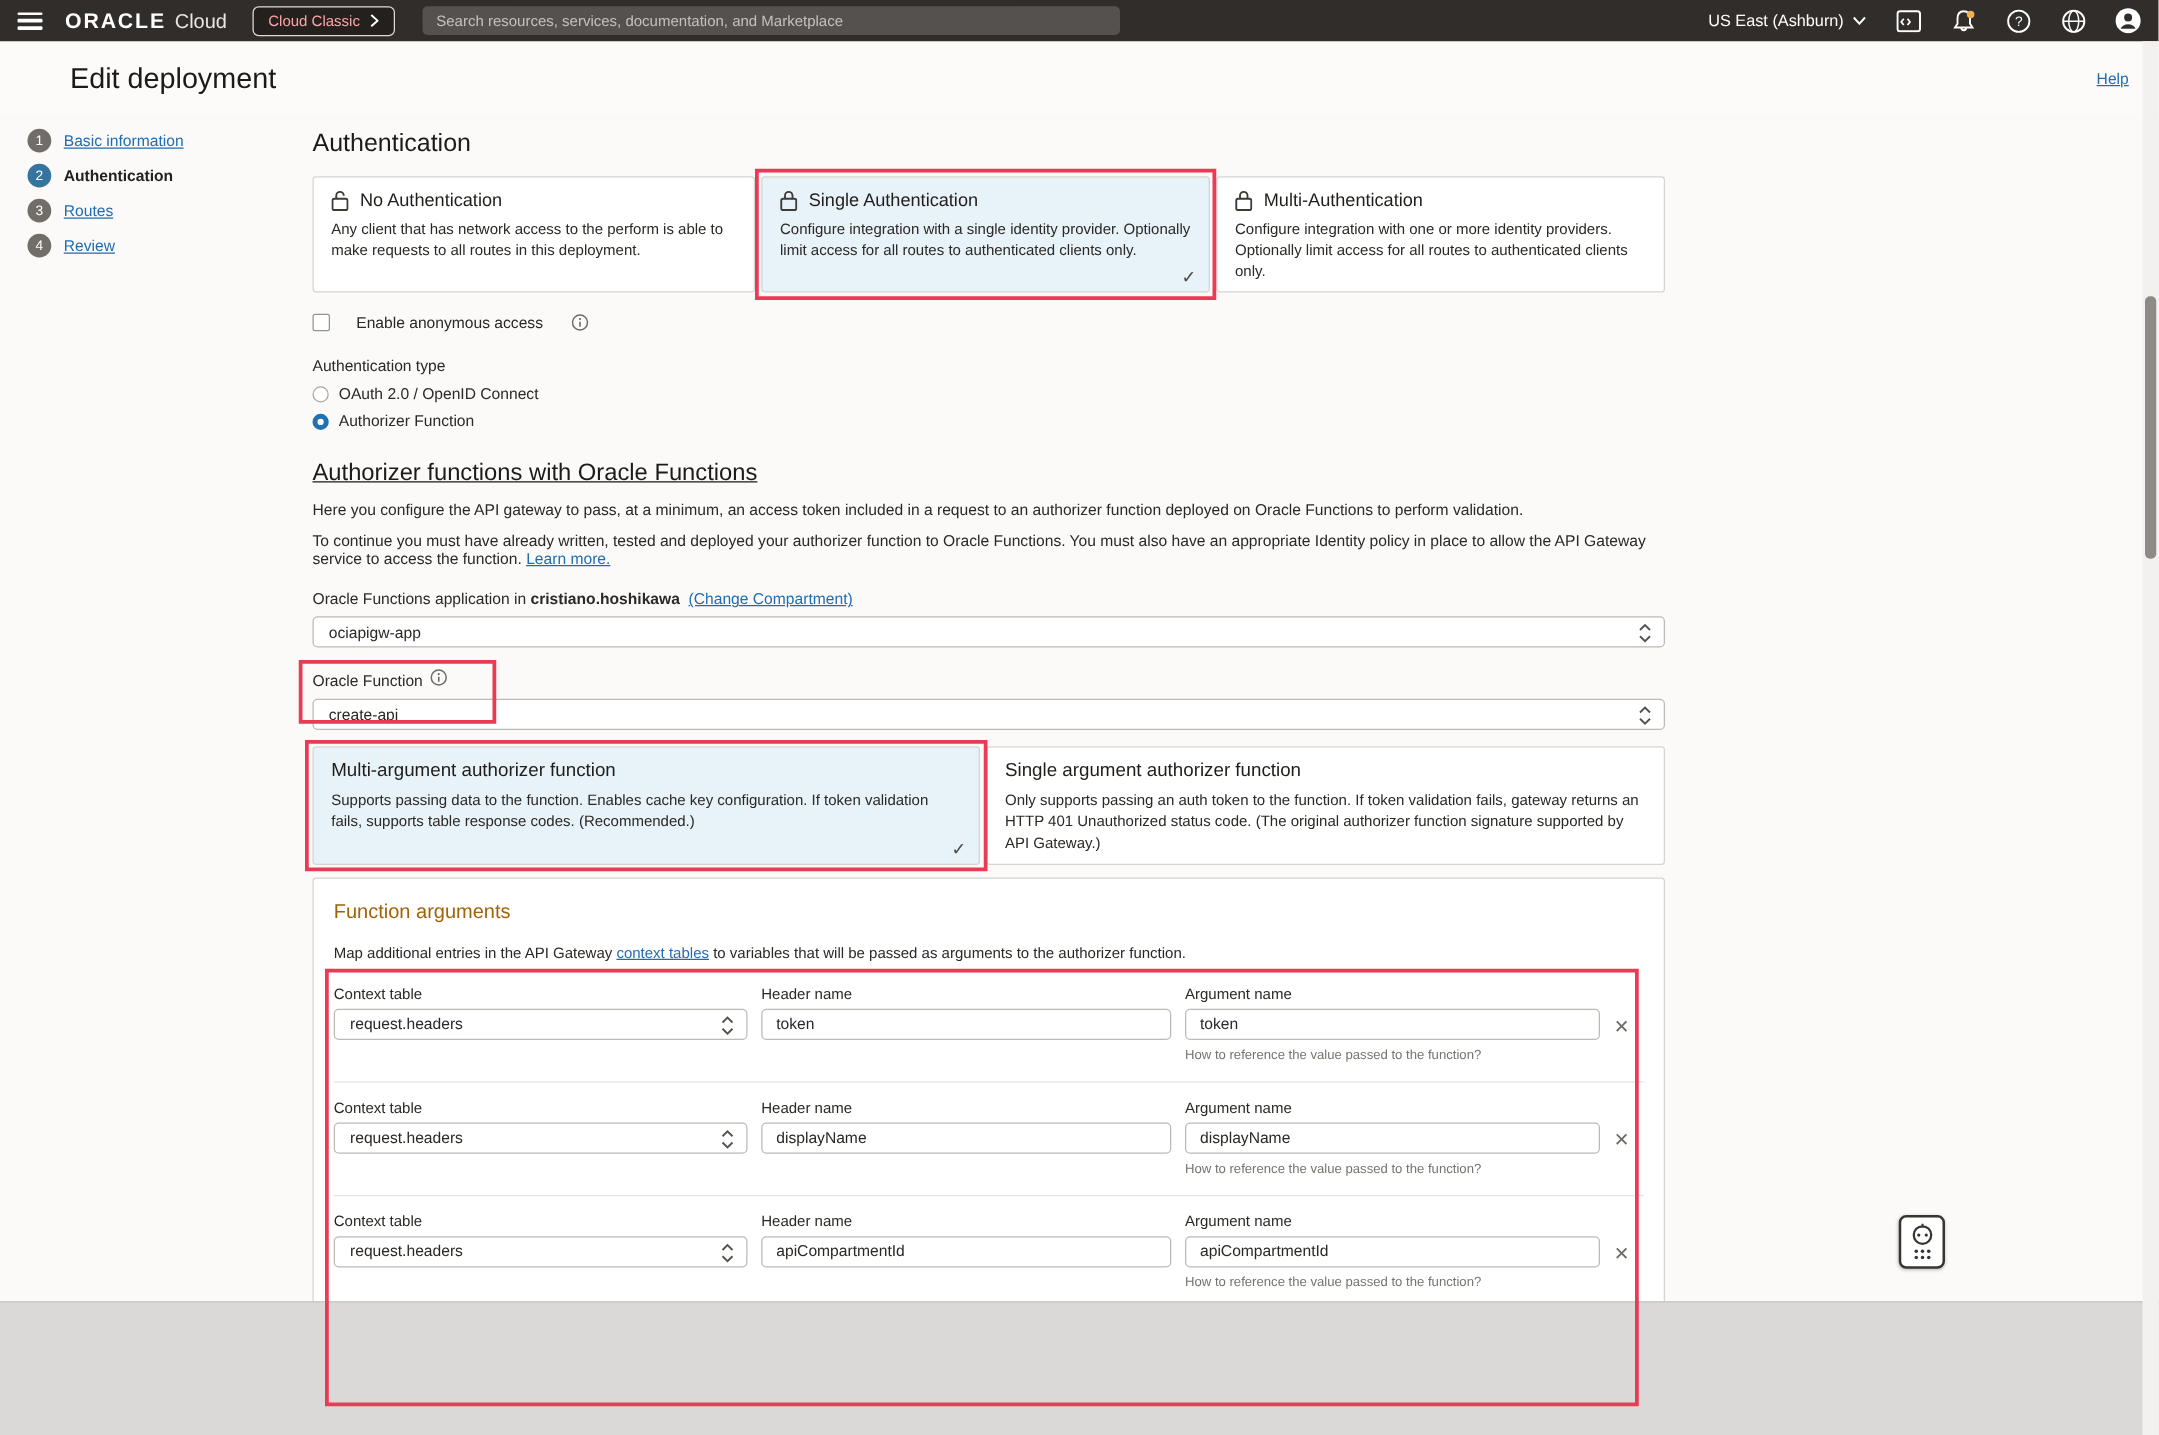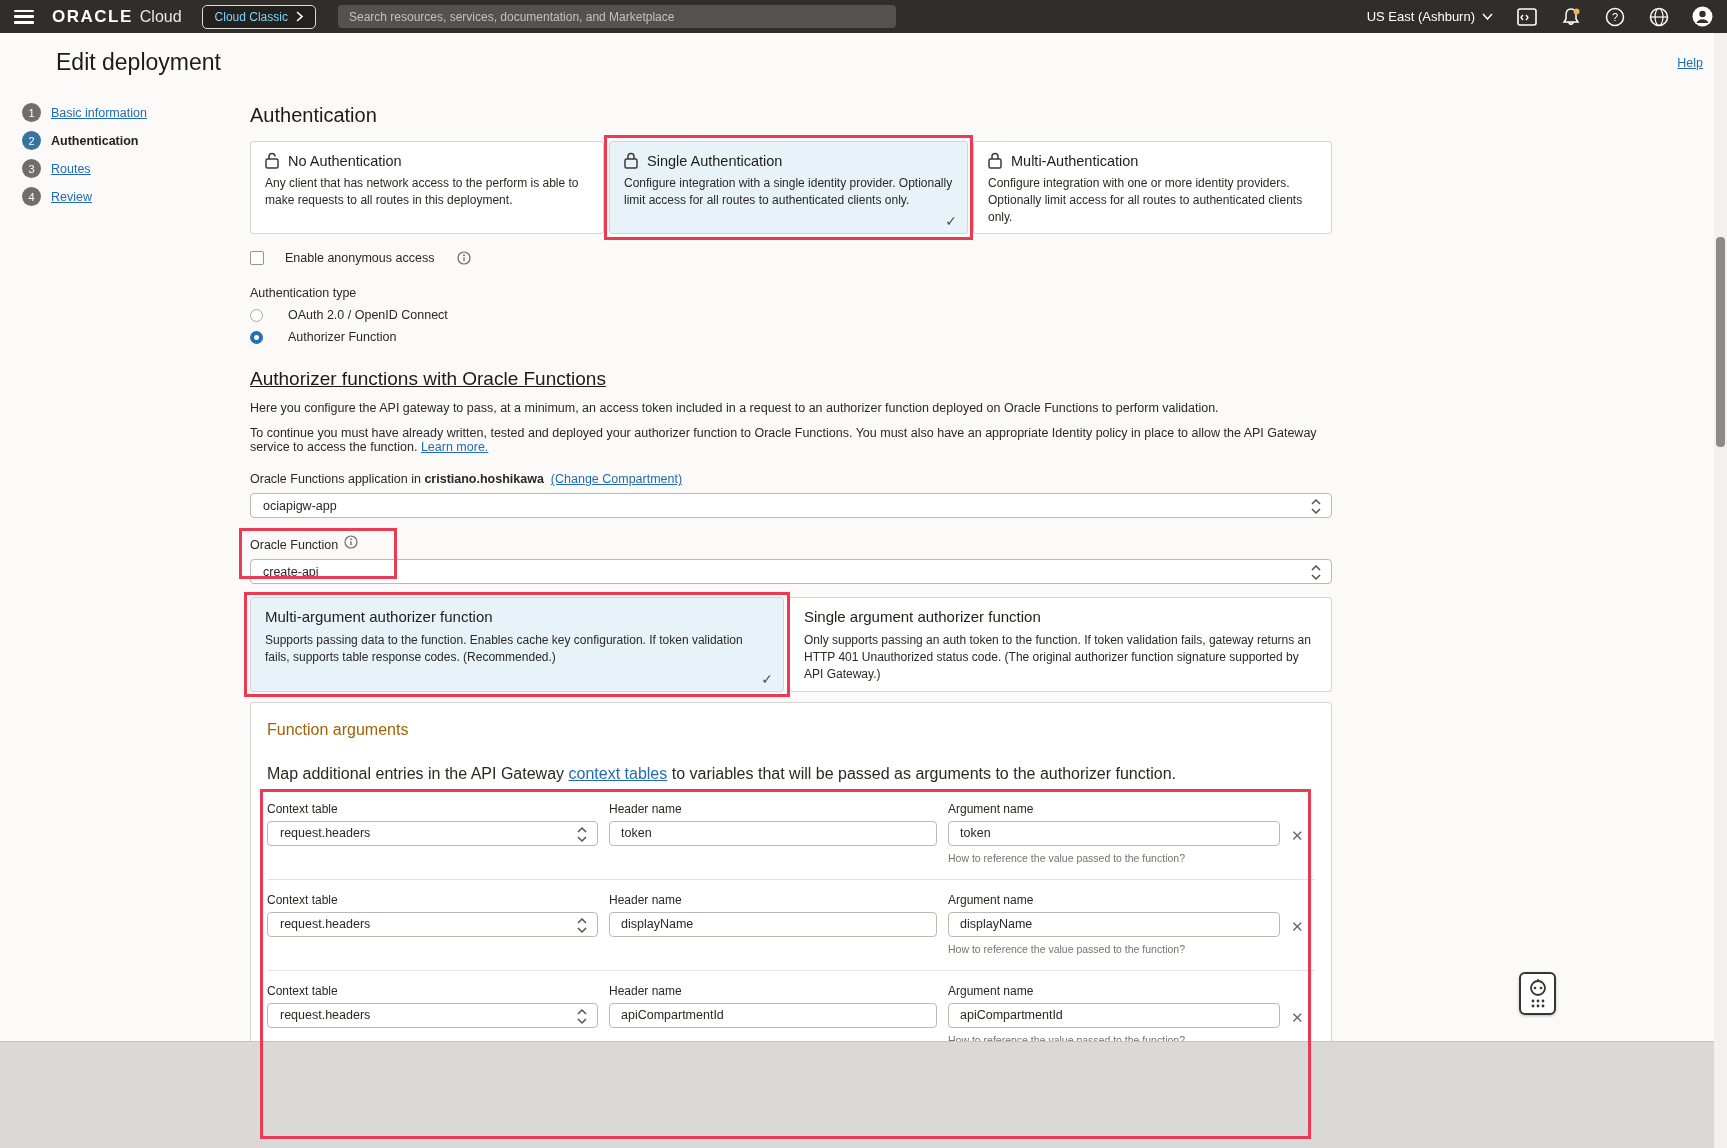--- a/index.html
+++ b/index.html
@@ -6,21 +6,21 @@
   body { font-family:"Liberation Sans", sans-serif; background:#e8e6e4; }
   .page { position:relative; width:1727px; height:1148px; background:#fbfaf9; overflow:hidden; }
 
   
   .topbar { position:relative; height:33px; background:#312d2a; display:flex; align-items:center; padding:0 14px; color:#fff; }
   .hamburger { width:20px; height:14px; display:flex; flex-direction:column; justify-content:space-between; cursor:pointer; margin-right:18px; }
   .hamburger span { display:block; height:2.5px; background:#fff; border-radius:1px; }
   .brand { display:flex; align-items:baseline; gap:7px; margin-right:16px; }
   .brand .b1 { font-weight:700; font-size:17px; letter-spacing:1.5px; }
   .brand .b2 { font-weight:400; font-size:16px; color:#e9e7e5; }
-  .classic-chip { display:flex; align-items:center; gap:8px; border:1px solid #dddbd9; border-radius:5px; background:#23201e; color:#7dd3fc; font-size:12px; padding:4px 12px; margin-left:4px; cursor:pointer; }
+  .classic-chip { display:flex; align-items:center; gap:8px; border:1px solid #dddbd9; border-radius:5px; background:#23201e; color:#fca5a5; font-size:12px; padding:4px 12px; margin-left:4px; cursor:pointer; }
   .search-wrap { margin-left:22px; width:558px; }
   .search-wrap input { width:100%; height:23px; background:#55514e; border:none; border-radius:4px; color:#e8e6e4; font-size:12px; padding:0 11px; font-family:"Liberation Sans", sans-serif; }
   .search-wrap input::placeholder { color:#c3c1bf; }
   .topbar-right { margin-left:auto; display:flex; align-items:center; gap:23px; }
   .region { display:flex; align-items:center; gap:7px; font-size:13px; cursor:pointer; }
   .tb-icon { width:21px; height:21px; display:flex; align-items:center; justify-content:center; cursor:pointer; position:relative; }
 
   
   .page-header { height:59px; background:#fcfbfa; display:flex; align-items:center; padding:0 24px; }
   .page-title { font-size:23px; font-weight:400; color:#1d1a17;margin-left:32px; }
@@ -46,21 +46,21 @@
   .card-check { position:absolute; right:10px; bottom:4px; font-size:14px; color:#4d4a46; }
 
   .hl-frame { position:absolute; border:3px solid #ea3a54; pointer-events:none; z-index:6; }
 
   .chk-row { display:flex; align-items:center; gap:21px; margin-top:17px; }
   .checkbox { width:14px; height:14px; border:1px solid #97938f; border-radius:2px; background:#fff; cursor:pointer; }
   .label13 { font-size:12.5px; color:#2b2825; }
   .info-ic { display:inline-flex; margin-left:2px; }
 
   .auth-type { margin-top:21px; }
-  .radio-row { display:flex; align-items:center; gap:25px; margin-top:8px; cursor:pointer; }
+  .radio-row { display:flex; align-items:center; gap:8px; margin-top:8px; cursor:pointer; }
   .radio { width:13px; height:13px; border-radius:50%; border:1px solid #a9a5a1; background:#fff; flex:0 0 auto; }
   .radio.on { border:4.5px solid #2271b2; }
 
   h3.sub { margin-top:24px; font-size:19px; font-weight:500; color:#1d1a17;text-decoration:underline; }
   p.body { margin-top:11px; font-size:12.5px; color:#2b2825; }
 
   .field-label { font-size:12.5px; color:#2b2825; }
   .select { position:relative; height:25px; background:#fff; border:1px solid #bdb9b5; border-radius:4px; display:flex; align-items:center; padding:0 30px 0 12px; font-size:12.5px; color:#2b2825; cursor:pointer; }
   .select .sel-arrows { position:absolute; right:9px; top:4px; }
   .full { width:100%; }
@@ -68,21 +68,21 @@
   .app-row { margin-top:18px; }
   .mt7 { margin-top:7px; }
 
   .fn-wrap { position:relative; margin-top:17px; }
 
   .cards2 { display:grid; grid-template-columns:534px 543px; gap:5px; margin-top:13px; }
   .card .card-title2 { font-size:15px; font-weight:500; color:#201d1a; margin-bottom:7px; }
 
   .fa-card { margin-top:10px; background:#fff; border:1px solid #d7d3d0; border-radius:3px; padding:18px 16px 14px; }
   .fa-title { font-size:16px; font-weight:500; color:#a16207; }
-  .fa-desc { margin-top:26px; font-size:16px; color:#2b2825; }
+  .fa-desc { margin-top:16px; font-size:12px; color:#2b2825; }
   .rows-wrap { position:relative; margin-top:10px; padding:9px 0 2px; }
   .arg-row { display:grid; grid-template-columns:331px 328px 332px 20px; column-gap:11px; }
   .arg-row.last { grid-template-columns:500px 502px 20px; }
   .arg-row .cell label { display:block; font-size:12px; color:#2b2825; margin-bottom:5px; }
   .tinput { width:100%; height:25px; border:1px solid #bdb9b5; border-radius:4px; font-size:12.5px; color:#2b2825; padding:0 11px; font-family:"Liberation Sans", sans-serif; background:#fff; }
   .hint { margin-top:6px; font-size:10.5px; color:#77736e; }
   .xcell { padding-top:25px; }
   .xbtn { font-size:15px; color:#6f6b66; cursor:pointer; line-height:1; }
   .row-div { border-top:1px solid #e6e3e0; margin:15px 0 13px; }
   .btn-row { display:flex; justify-content:flex-end; margin-top:14px; }

